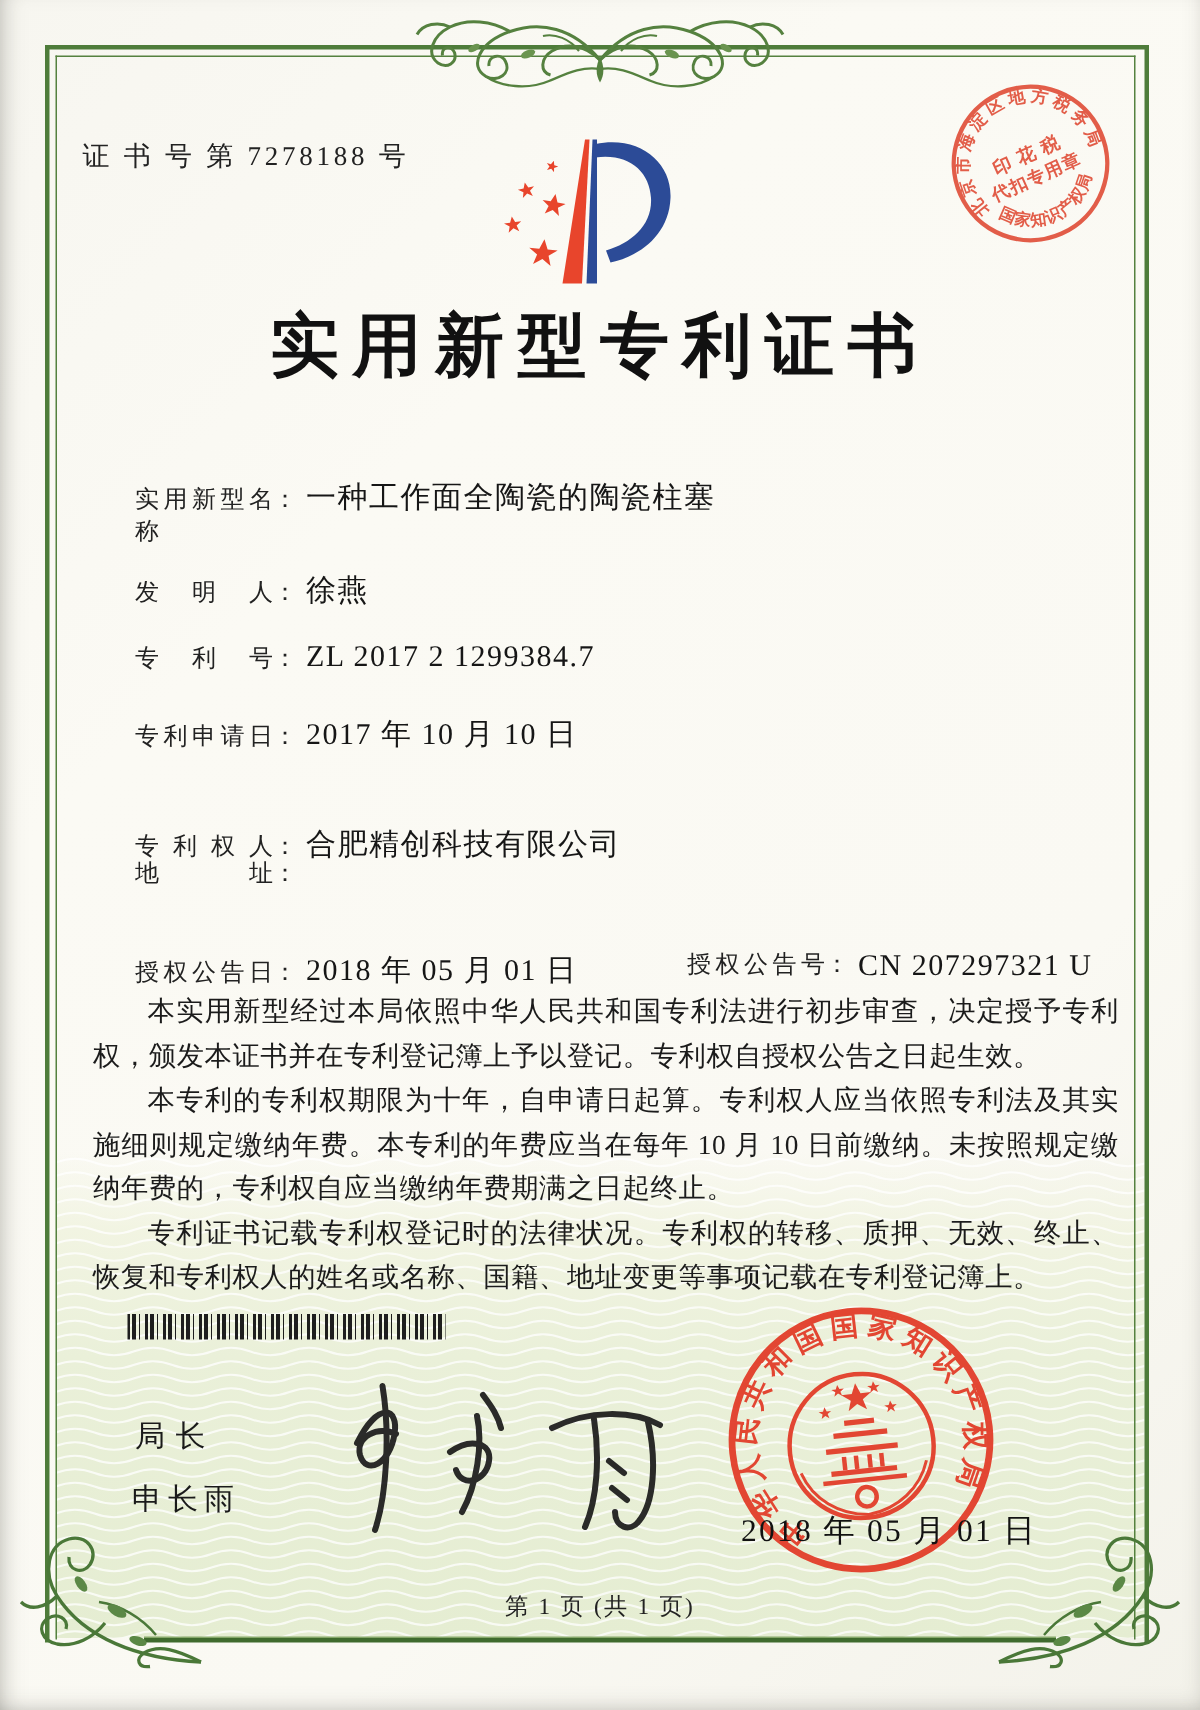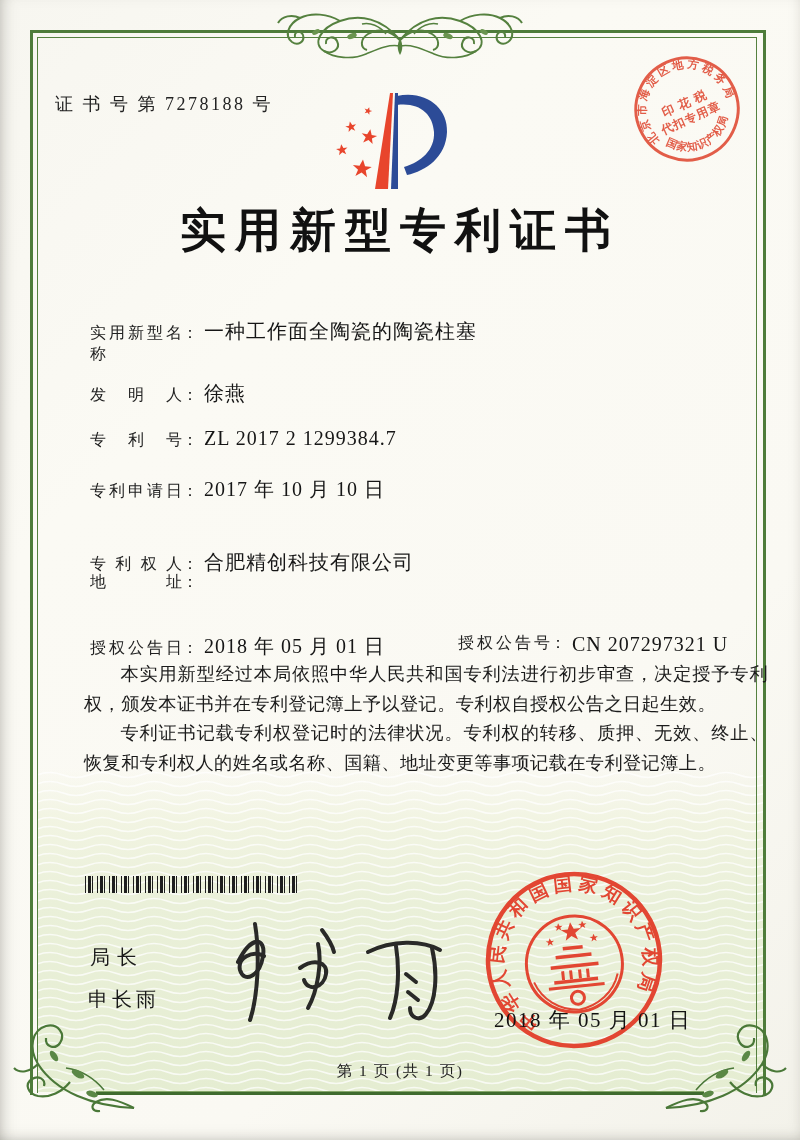--- a/index.html
+++ b/index.html
@@ -29,21 +29,21 @@
   .cert-no{position:absolute;left:55px;top:92px;font-size:18px;letter-spacing:2.5px;color:#222;font-family:Liberation Serif, serif;}
   .title{position:absolute;left:0;top:200px;width:800px;text-align:center;
     font-size:46px;font-weight:bold;letter-spacing:9px;color:#111;}
   .row{position:absolute;left:90px;display:flex;align-items:baseline;}
   .flabel{display:inline-block;width:92px;font-size:16px;text-align:justify;text-align-last:justify;color:#222;}
   .fcolon{font-size:16px;color:#222;}
   .fvalue{font-size:20px;letter-spacing:1px;padding-left:6px;color:#161616;}
   .addr .fvalue{display:inline-block;width:505px;line-height:29px;vertical-align:top;}
   .grant-right{position:absolute;left:368px;top:0;display:flex;align-items:flex-start;}
   .paras{position:absolute;left:62px;top:660px;width:684px;font-size:18.2px;line-height:29.5px;
-    letter-spacing:.4px;text-align:justify;color:#1b1b1b;margin-left:22px;}
+    letter-spacing:.4px;text-align:justify;color:#1b1b1b;}
   .paras p{margin:0;text-indent:2em;}
   .barcode{position:absolute;left:85px;top:876px;width:212px;height:17px;
     background:repeating-linear-gradient(90deg,#1e1e1e 0px,#1e1e1e 1.5px,transparent 1.5px,transparent 3px,#1e1e1e 3px,#1e1e1e 6px,transparent 6px,transparent 7.5px,#1e1e1e 7.5px,#1e1e1e 8.5px,transparent 8.5px,transparent 12px);}
   .sig-title{position:absolute;left:90px;top:944px;font-size:20px;letter-spacing:7px;color:#1a1a1a;}
   .sig-name{position:absolute;left:88px;top:986px;font-size:20px;letter-spacing:4px;color:#1a1a1a;}
   .signature{position:absolute;left:200px;top:910px;}
   .tax-stamp{position:absolute;left:628px;top:50px;transform:rotate(-24deg);}
   .office-seal{position:absolute;left:482px;top:868px;transform:rotate(-6deg);opacity:.94;}
   .seal-date{position:absolute;left:494px;top:1006px;font-size:21px;letter-spacing:1.5px;color:#121212;}
   .footer{position:absolute;left:0;top:1061px;width:800px;text-align:center;font-size:15.5px;letter-spacing:1.5px;color:#222;}
@@ -219,20 +219,21 @@
     <span class="fvalue">2018 年 05 月 01 日</span>
     <span class="grant-right">
       <span class="flabel">授权公告号</span>
         <span class="fcolon">：</span>
       <span class="fvalue">CN 207297321 U</span>
     </span>
   </div>
 
   <div class="paras">
     <p>本实用新型经过本局依照中华人民共和国专利法进行初步审查，决定授予专利权，颁发本证书并在专利登记簿上予以登记。专利权自授权公告之日起生效。</p>
+    <p>本专利的专利权期限为十年，自申请日起算。专利权人应当依照专利法及其实施细则规定缴纳年费。本专利的年费应当在每年 10 月 10 日前缴纳。未按照规定缴纳年费的，专利权自应当缴纳年费期满之日起终止。</p>
     <p>专利证书记载专利权登记时的法律状况。专利权的转移、质押、无效、终止、恢复和专利权人的姓名或名称、国籍、地址变更等事项记载在专利登记簿上。</p>
   </div>
 
   <div class="barcode"></div>
 
   <div class="sig-title">局长</div>
   <div class="sig-name">申长雨</div>
 
   <svg class="signature" width="255" height="115" viewBox="0 0 255 115">
     <g fill="none" stroke="#191919" stroke-width="4" stroke-linecap="round" opacity="0.92">

